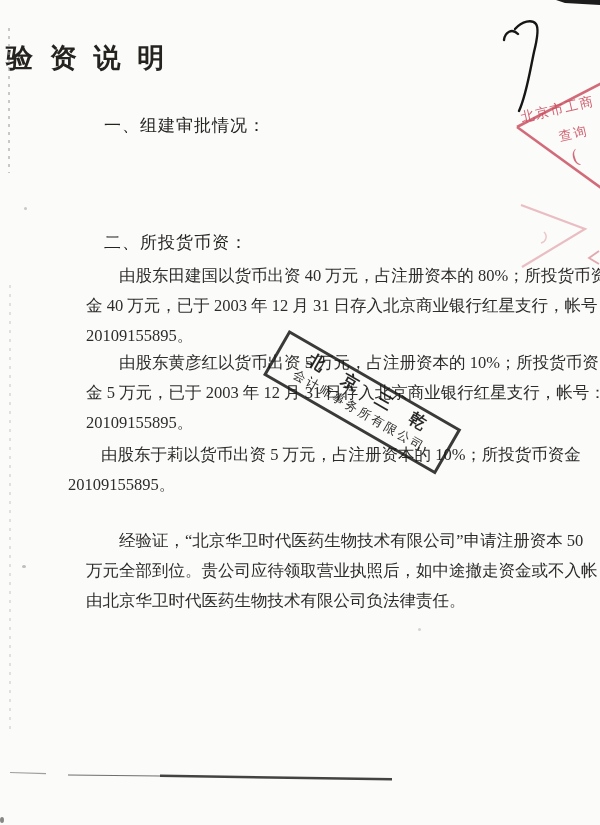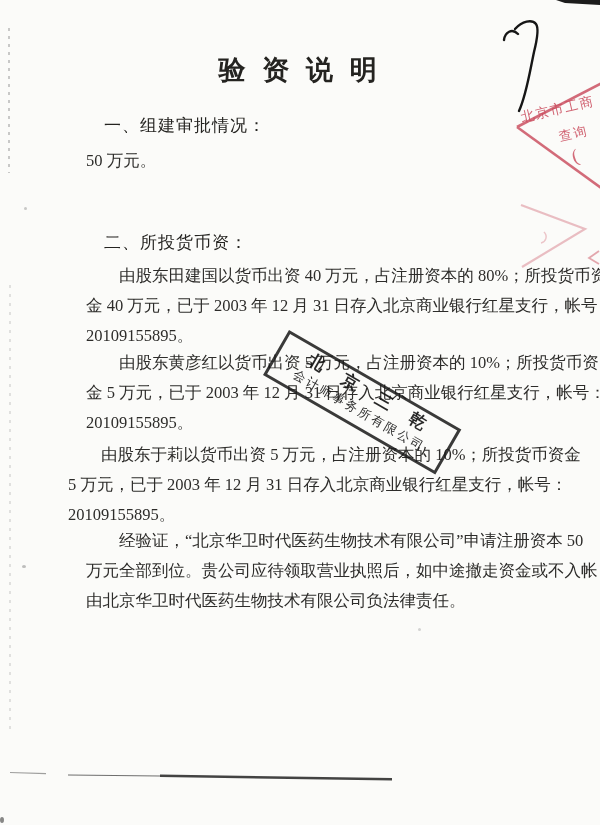--- a/index.html
+++ b/index.html
@@ -4,21 +4,21 @@
 <style>
   html,body{margin:0;padding:0}
   body{
     width:600px;height:825px;position:relative;overflow:hidden;
     background:#fbfbf9;
     color:#2d2c2a;
     font-family:"Liberation Serif","DejaVu Serif",serif;
   }
   .abs{position:absolute}
   .title{
-    top:52px;left:6px;width:588px;text-align:center;
+    top:40px;left:6px;width:588px;text-align:left;
     font-size:27px;font-weight:bold;letter-spacing:5px;color:#242320;
   }
   .heading{font-size:17px;font-weight:normal;letter-spacing:1px;color:#242320}
   .para .line{line-height:30px;font-size:16.5px;white-space:pre;color:#2d2c2a}
   .para .indent{padding-left:33px}
   
   .auditor-stamp{
     left:289px;top:330px;width:193px;height:46px;
     border:3px solid rgba(24,24,24,.85);
     transform:rotate(30deg);transform-origin:0 0;
@@ -46,40 +46,38 @@
   svg text{font-family:"Liberation Serif","DejaVu Serif",serif}
 </style>
 </head>
 <body>
 
 <div class="abs title">验 资 说 明</div>
 
 <div class="abs heading" style="left:104px;top:114px">一、组建审批情况：</div>
 
 <div class="abs para" style="left:86px;top:146px">
-  <div class="line">50 万元。</div>
 </div>
 
 <div class="abs heading" style="left:104px;top:231px">二、所投货币资：</div>
 
 <div class="abs para" style="left:86px;top:261px">
   <div class="line indent">由股东田建国以货币出资 40 万元，占注册资本的 80%；所投货币资</div>
   <div class="line">金 40 万元，已于 2003 年 12 月 31 日存入北京商业银行红星支行，帐号：</div>
   <div class="line">20109155895。</div>
 </div>
 
 <div class="abs para" style="left:86px;top:348px">
   <div class="line indent">由股东黄彦红以货币出资 5 万元，占注册资本的 10%；所投货币资</div>
   <div class="line">金 5 万元，已于 2003 年 12 月 31 日存入北京商业银行红星支行，帐号：</div>
   <div class="line">20109155895。</div>
 </div>
 
 <div class="abs para" style="left:68px;top:440px">
   <div class="line indent">由股东于莉以货币出资 5 万元，占注册资本的 10%；所投货币资金</div>
-  <div class="line">5 万元，已于 2003 年 12 月 31 日存入北京商业银行红星支行，帐号：</div>
   <div class="line">20109155895。</div>
 </div>
 
 <div class="abs para" style="left:86px;top:526px">
   <div class="line indent">经验证，“北京华卫时代医药生物技术有限公司”申请注册资本 50</div>
   <div class="line">万元全部到位。贵公司应待领取营业执照后，如中途撤走资金或不入帐，</div>
   <div class="line">由北京华卫时代医药生物技术有限公司负法律责任。</div>
 </div>
 
 <div class="abs auditor-stamp">

